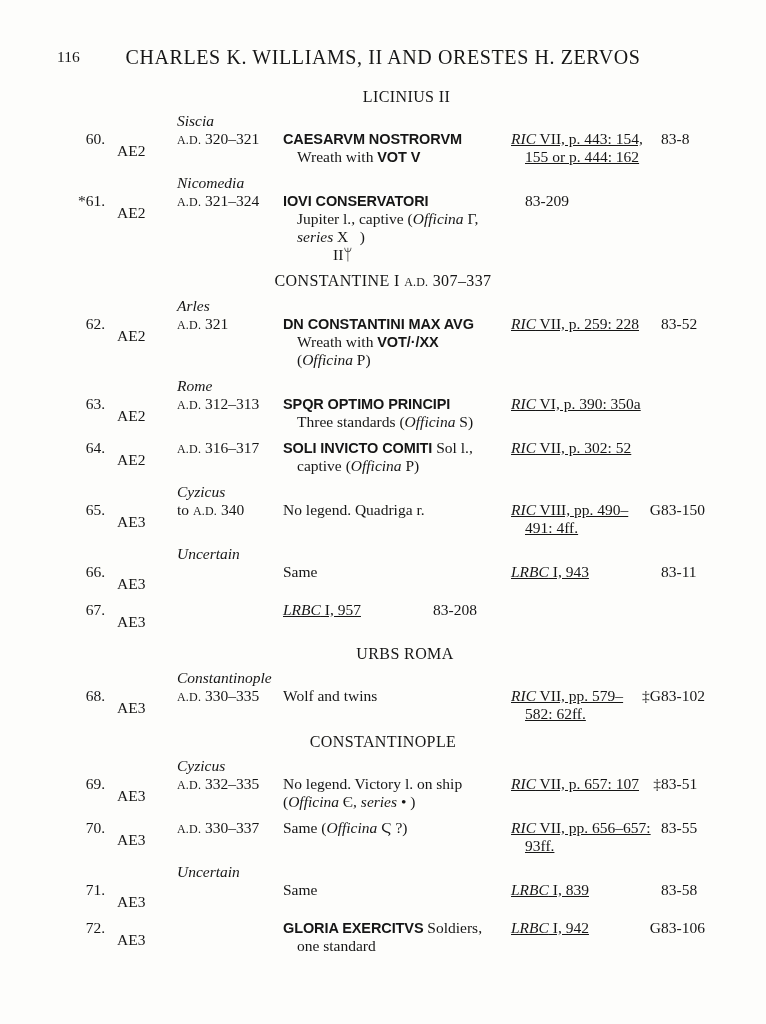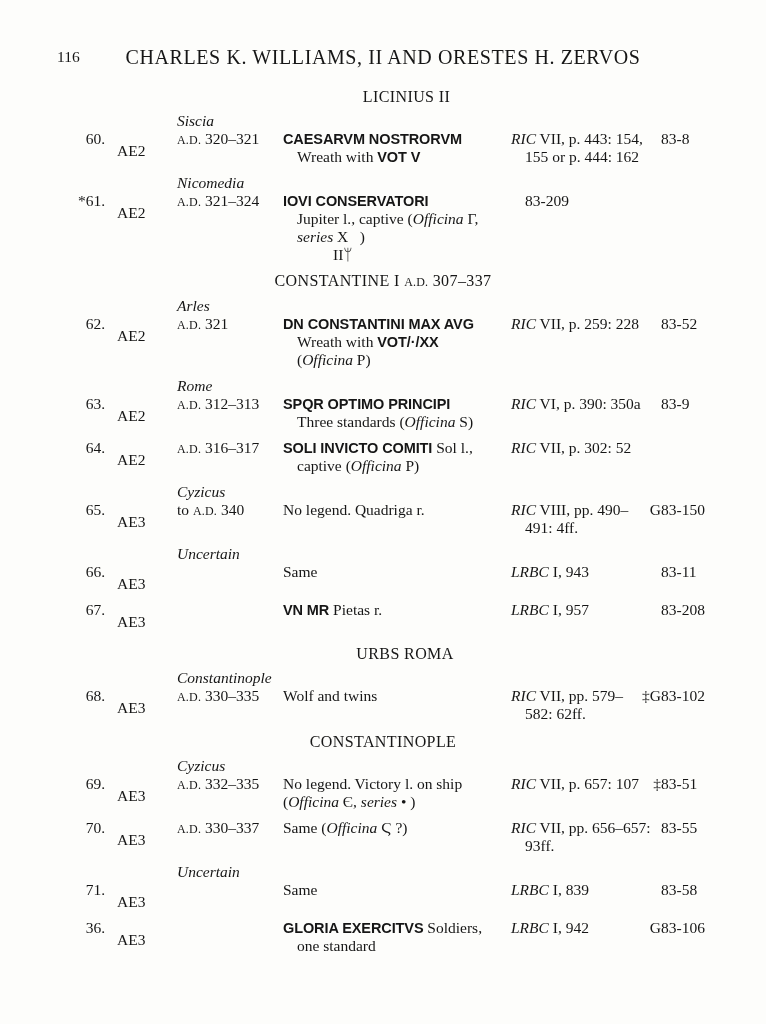--- a/index.html
+++ b/index.html
@@ -24,21 +24,21 @@
   .entry.has-mint > .c-ref,
   .entry.has-mint > .c-cat{padding-top:18px;}
 
   .c-id{width:120px;display:flex;flex:none;}
   .c-id .num{display:inline-block;width:48px;text-align:right;white-space:pre;}
   .c-id .denom{margin-left:12px;margin-top:12px;}
   .c-mintdate{width:106px;flex:none;}
   .mint{font-style:italic;white-space:pre;}
   .date{white-space:pre;}
   .c-desc{width:228px;flex:none;}
-  .c-ref{width:136px;flex:none;}
+  .c-ref{width:136px;flex:none;text-decoration:underline;}
   .c-cat{width:119px;flex:none;box-sizing:border-box;padding-left:14px;position:relative;}
   .cat-prefix{position:absolute;left:14px;transform:translateX(-100%);white-space:pre;}
 
   .dline,.rline{white-space:pre;}
   .ind1{padding-left:14px;}
   .ind2{padding-left:50px;}
 
   .run-r{}
   .run-i{font-style:italic;}
   .run-b{font-family:"Liberation Sans","DejaVu Sans",sans-serif;font-weight:700;font-size:14.5px;letter-spacing:-.1px;}
@@ -122,21 +122,20 @@
             <div class="mint">Rome</div>
             <div class="date"><span class="run-r sc">A.D.</span><span class="run-r"> 312–313</span></div>
           </div>
           <div class="col c-desc">
             <div class="dline ind0"><span class="run-b">SPQR OPTIMO PRINCIPI</span></div>
             <div class="dline ind1"><span class="run-r">Three standards (</span><span class="run-i">Officina</span><span class="run-r"> S)</span></div>
           </div>
           <div class="col c-ref">
             <div class="rline ind0"><span class="run-i">RIC</span><span class="run-r"> VI, p. 390: 350a</span></div>
           </div>
-          <div class="col c-cat"><span class="cat-num">83-9</span></div>
         </div>
         <div class="entry">
           <div class="col c-id">
             <span class="num">64.</span>
             <span class="denom">AE2</span>
           </div>
           <div class="col c-mintdate">
             <div class="date"><span class="run-r sc">A.D.</span><span class="run-r"> 316–317</span></div>
           </div>
           <div class="col c-desc">
@@ -180,23 +179,20 @@
             <div class="rline ind0"><span class="run-i">LRBC</span><span class="run-r"> I, 943</span></div>
           </div>
           <div class="col c-cat"><span class="cat-num">83-11</span></div>
         </div>
         <div class="entry">
           <div class="col c-id">
             <span class="num">67.</span>
             <span class="denom">AE3</span>
           </div>
           <div class="col c-mintdate"></div>
-          <div class="col c-desc">
-            <div class="dline ind0"><span class="run-b">VN MR</span><span class="run-r"> Pietas r.</span></div>
-          </div>
           <div class="col c-ref">
             <div class="rline ind0"><span class="run-i">LRBC</span><span class="run-r"> I, 957</span></div>
           </div>
           <div class="col c-cat"><span class="cat-num">83-208</span></div>
         </div>
       </div>
       <div class="section s2">
         <div class="heading"><span class="run-r">URBS ROMA</span></div>
         <div class="entry has-mint">
           <div class="col c-id">
@@ -265,21 +261,21 @@
           <div class="col c-desc">
             <div class="dline ind0"><span class="run-r">Same</span></div>
           </div>
           <div class="col c-ref">
             <div class="rline ind0"><span class="run-i">LRBC</span><span class="run-r"> I, 839</span></div>
           </div>
           <div class="col c-cat"><span class="cat-num">83-58</span></div>
         </div>
         <div class="entry">
           <div class="col c-id">
-            <span class="num">36.</span>
+            <span class="num">72.</span>
             <span class="denom">AE3</span>
           </div>
           <div class="col c-mintdate"></div>
           <div class="col c-desc">
             <div class="dline ind0"><span class="run-b">GLORIA EXERCITVS</span><span class="run-r"> Soldiers,</span></div>
             <div class="dline ind1"><span class="run-r">one standard</span></div>
           </div>
           <div class="col c-ref">
             <div class="rline ind0"><span class="run-i">LRBC</span><span class="run-r"> I, 942</span></div>
           </div>

